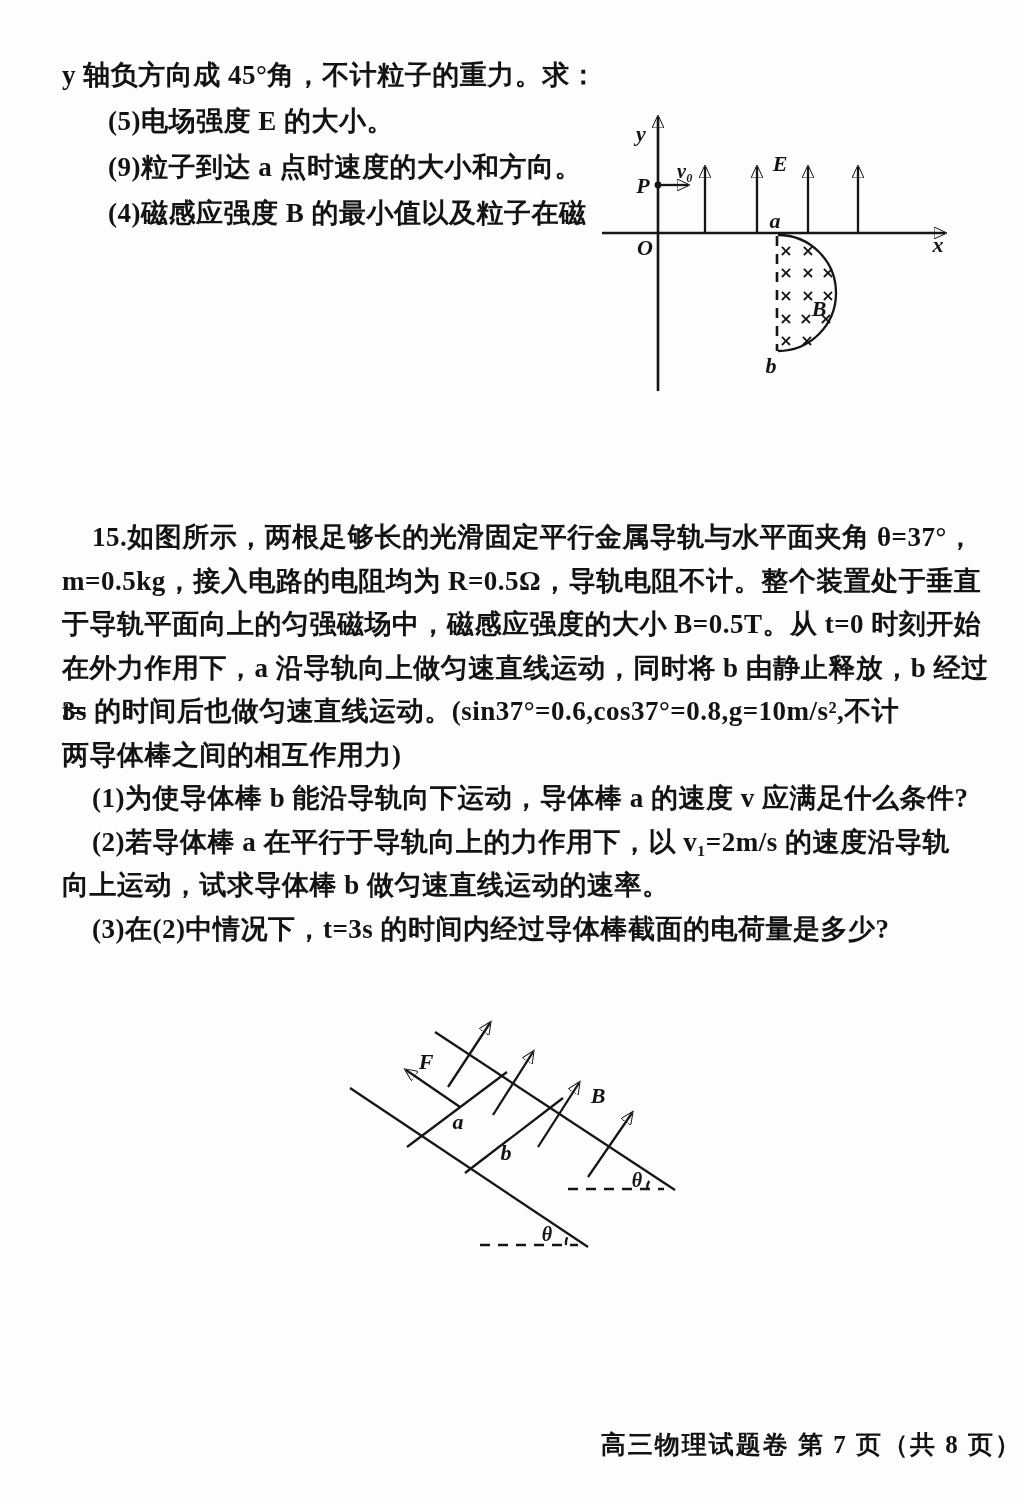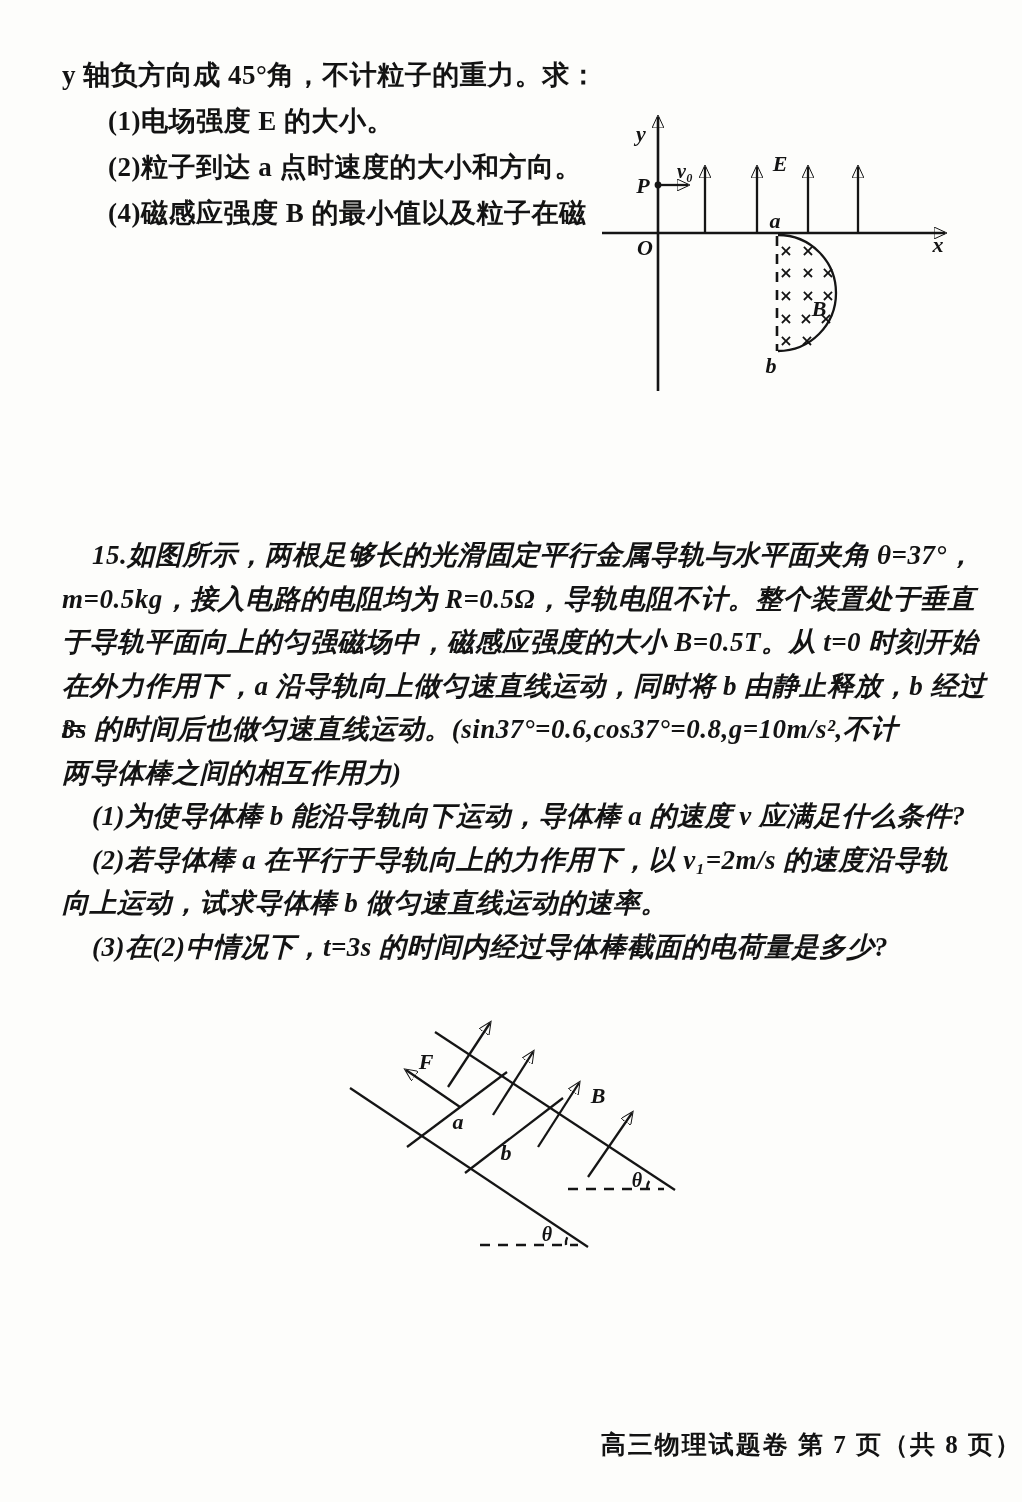--- a/index.html
+++ b/index.html
@@ -5,21 +5,21 @@
   html,body { margin:0; padding:0; background:#e8e8e6; }
   .page {
     position:relative; width:1022px; height:1502px; margin:0 auto;
     background:#fdfdfb; color:#131313; overflow:hidden;
     font-family:"Liberation Serif","DejaVu Serif",serif;
   }
   .textblock { position:absolute; left:62px; width:930px; font-size:27px; font-weight:700; letter-spacing:0.5px; }
   #p14 .tline { height:46px; line-height:46px; }
   #p15 .tline { height:43.5px; line-height:43.5px; }
   #p14 { top:52px; }
-  #p15 { top:534px;font-style:italic; }
+  #p15 { top:516px; }
   .ind0 { padding-left:0; }
   .ind1 { padding-left:30px; }
   .ind2 { padding-left:46px; }
   .diag { position:absolute; }
   #diag1 { left:595px; top:95px; }
   #diag2 { left:340px; top:1008px; }
   svg { overflow:visible; }
   svg line, svg path { stroke:#151515; fill:none; }
   .axis { stroke-width:2.6; }
   .thin { stroke-width:2.3; }
@@ -32,22 +32,22 @@
   .footer { position:absolute; top:1428px; left:0; width:100%; text-align:right;
             font-size:25px; font-weight:700; letter-spacing:2px; }
 </style>
 </head>
 <body>
 
 <div class="page">
 
   <div id="p14" class="textblock">
       <div class="tline ind0">y 轴负方向成 45°角，不计粒子的重力。求：</div>
-      <div class="tline ind2">(1)电场强度 E 的大小。</div>
-      <div class="tline ind2">(2)粒子到达 a 点时速度的大小和方向。</div>
+      <div class="tline ind2">(5)电场强度 E 的大小。</div>
+      <div class="tline ind2">(9)粒子到达 a 点时速度的大小和方向。</div>
       <div class="tline ind2">(4)磁感应强度 B 的最小值以及粒子在磁</div>
     </div>
 
   <svg id="diag1" class="diag" width="375" height="310" viewBox="0 0 375 310">
     <defs>
       <marker id="ah" markerUnits="userSpaceOnUse" markerWidth="14" markerHeight="12" refX="11" refY="6" orient="auto">
         <path d="M0,0 L13,6 L0,12 Z" fill="#151515" stroke="none"></path>
       </marker>
     </defs>
 

